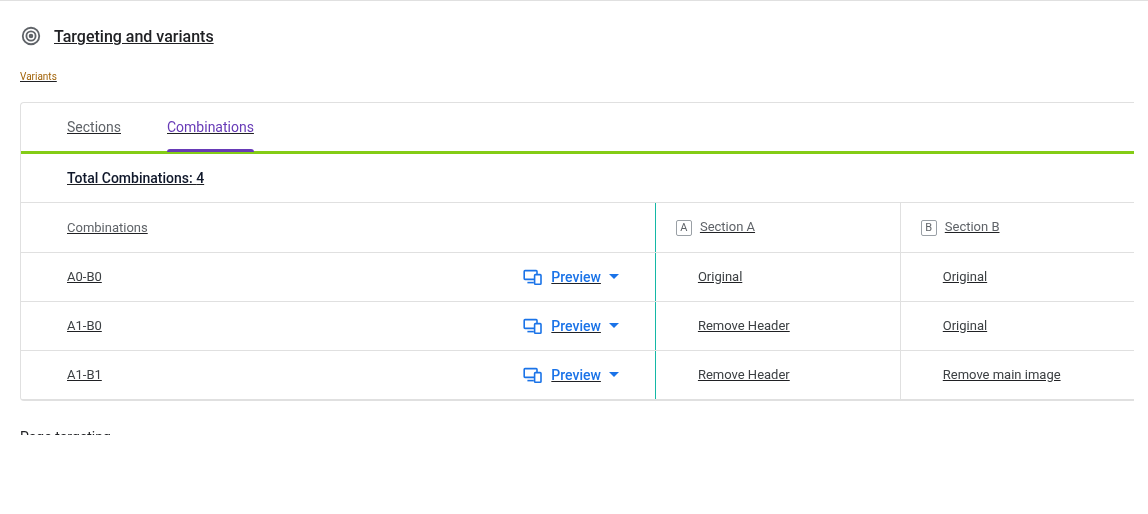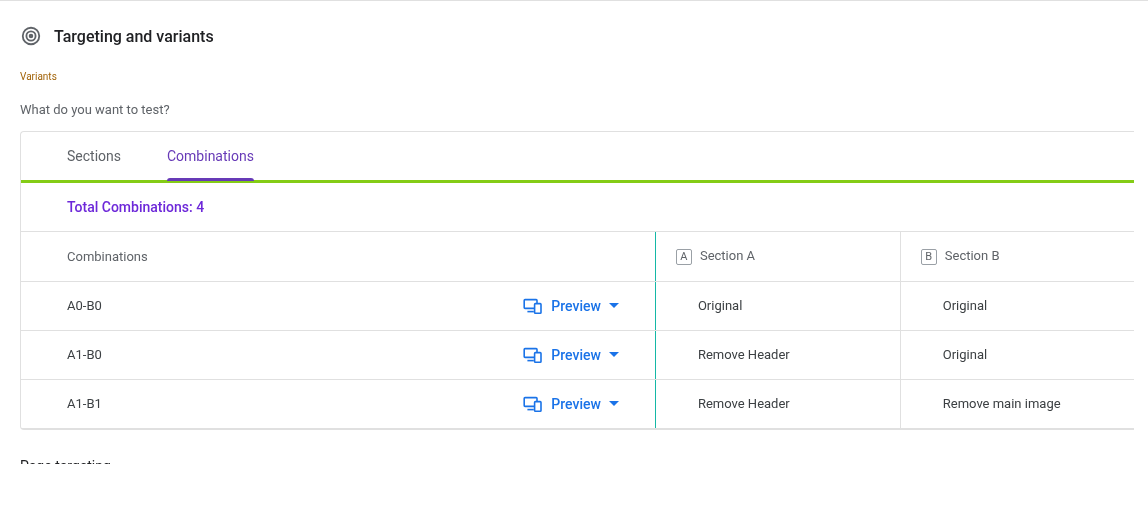--- a/index.html
+++ b/index.html
@@ -5,20 +5,21 @@
     * { box-sizing: border-box; margin: 0; padding: 0; }
     body {
       font-family: Roboto, "Helvetica Neue", Arial, sans-serif;
       background: #fff;
       color: #202124;
       font-size: 14px;
       border-top: 1px solid #e0e0e0;
     }
     .page {
       padding: 24px 14px 0 20px;
+      text-decoration: underline;
     }
     .section-header {
       display: flex;
       align-items: center;
       gap: 12px;
       margin-bottom: 24px;
     }
     .target-icon-wrap {
       width: 22px; height: 22px;
       display: flex; align-items: center; justify-content: center;
@@ -65,21 +66,21 @@
       position: absolute;
       left: 0; right: 0; bottom: -1px;
       height: 3px;
       background: #673ab7;
       border-radius: 3px 3px 0 0;
     }
     .total-row {
       padding: 16px 0 16px 46px;
       font-size: 14px;
       font-weight: 500;
-      color: #6d28d9;
+      color: #0f172a;
       border-bottom: 1px solid #e0e0e0;
     }
     .table {
       width: 100%;
       border-collapse: collapse;
     }
     .table th, .table td {
       text-align: left;
       font-weight: 400;
       border-bottom: 1px solid #e0e0e0;
@@ -149,21 +150,20 @@
       <svg width="22" height="22" viewBox="0 0 24 24" fill="none" stroke="#5f6368" stroke-width="2">
         <circle cx="12" cy="12" r="9"></circle>
         <circle cx="12" cy="12" r="5"></circle>
         <circle cx="12" cy="12" r="1.5" fill="#5f6368"></circle>
       </svg>
     </span>
     <div class="section-title">Targeting and variants</div>
   </div>
 
   <div class="subsection-title">Variants</div>
-  <div class="subsection-desc">What do you want to test?</div>
 
   <div class="panel">
     <div class="tabs">
       <div class="tab">Sections</div>
       <div class="tab active">Combinations</div>
     </div>
 
     <div class="total-row">
       <span>Total Combinations: </span><span>4</span>
     </div>

